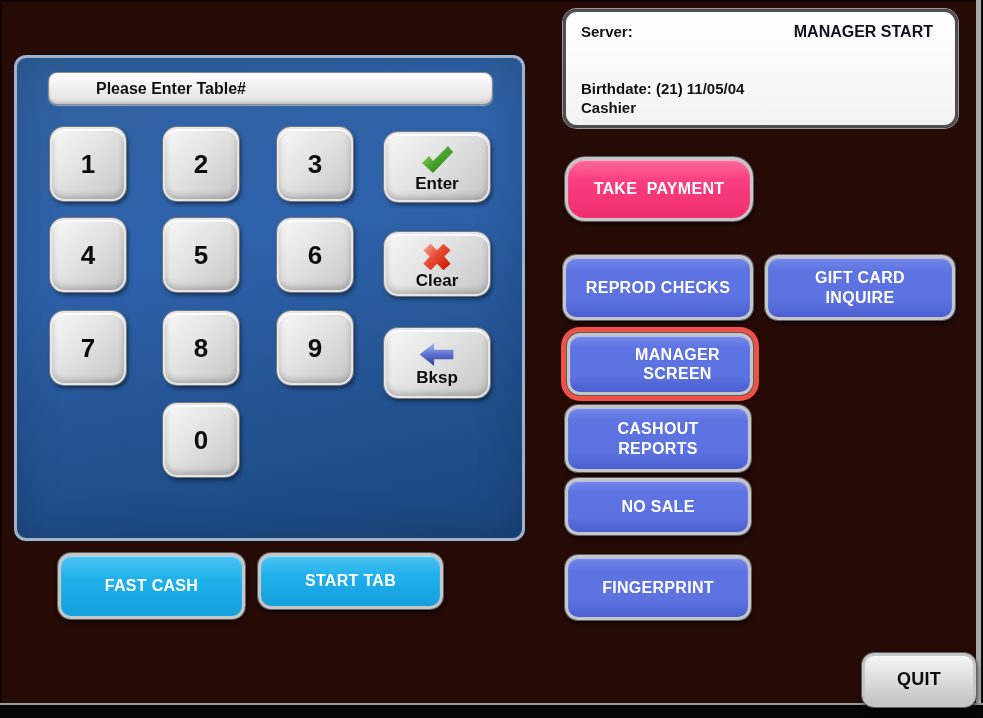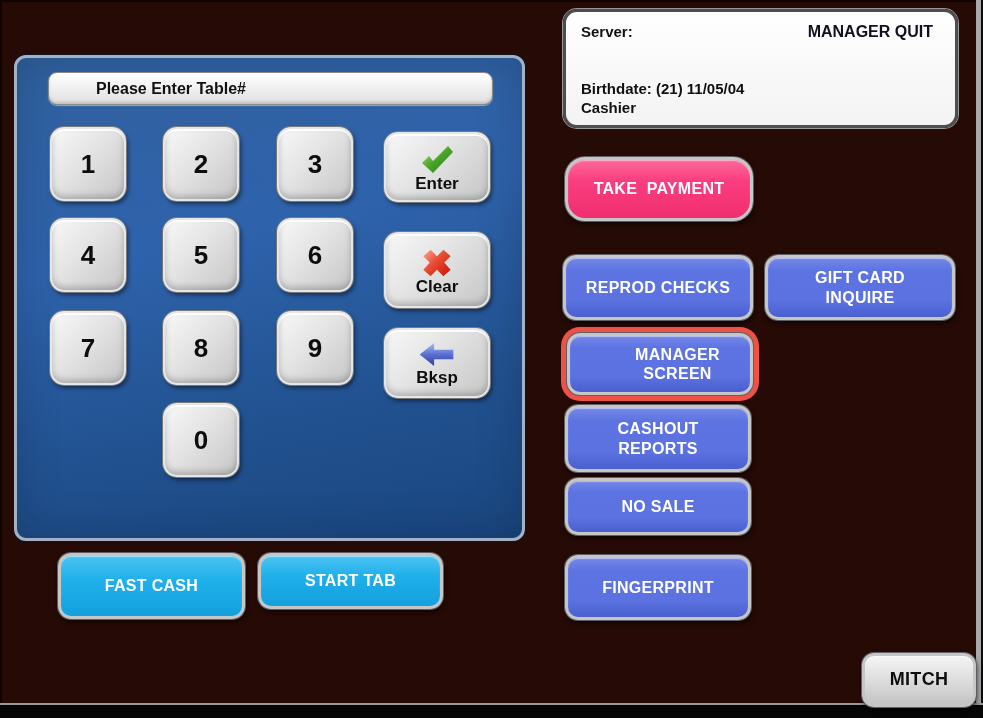--- a/index.html
+++ b/index.html
@@ -118,21 +118,21 @@
               <stop offset=".5" stop-color="#4aa32a"></stop>
               <stop offset="1" stop-color="#1d7a14"></stop>
           </linearGradient>
         </defs>
         <path d="M3 18 L10 11 L14 16 L29 1 L34 7 L14 28 Z" fill="url(#g-check)"></path>
       </svg>
     </span>
     <span class="fn-label">Enter</span>
   </div>
 
-  <div class="key fnkey" style="left:384px; top:232px; height:76px;">
+  <div class="key fnkey" style="left:384px; top:232px; height:64px;">
     <span class="icon-wrap">
       <svg width="32" height="30" viewBox="0 0 34 33">
         <defs>
           <linearGradient id="g-x" x1="0" y1="0" x2="1" y2="1">
             <stop offset="0" stop-color="#f7a79b"></stop>
               <stop offset=".45" stop-color="#e84a32"></stop>
               <stop offset="1" stop-color="#c91505"></stop>
           </linearGradient>
         </defs>
         <path d="M10 2 L17 9 L24 2 L32 9 L25 16 L32 24 L24 31 L17 24 L10 31 L2 24 L9 16 L2 9 Z" fill="url(#g-x)"></path>
@@ -160,21 +160,21 @@
   <div class="btn btn-cyan" style="left:58px; top:553px; width:187px; height:66px;">
     <span class="lbl">FAST CASH</span>
   </div>
   <div class="btn btn-cyan" style="left:258px; top:553px; width:185px; height:56px;">
     <span class="lbl">START TAB</span>
   </div>
 
   <div id="server-panel">
     <div id="server-row">
       <span id="server-label">Server:</span>
-      <span id="server-name">MANAGER QUIT</span>
+      <span id="server-name">MANAGER START</span>
     </div>
     <div id="server-bottom">
       <div>Birthdate: (21) 11/05/04</div>
       <div>Cashier</div>
     </div>
   </div>
 
   <div class="btn btn-pink" style="left:565px; top:157px; width:188px; height:64px;">
     <span class="lbl">TAKE  PAYMENT</span>
   </div>
@@ -199,16 +199,16 @@
 
   <div class="btn btn-blue" style="left:565px; top:478px; width:186px; height:57px;">
     <span class="lbl">NO SALE</span>
   </div>
 
   <div class="btn btn-blue" style="left:565px; top:555px; width:186px; height:65px;">
     <span class="lbl">FINGERPRINT</span>
   </div>
 
   <div class="btn btn-gray" style="left:862px; top:653px; width:114px; height:54px; z-index:5;">
-    <span class="lbl">MITCH</span>
+    <span class="lbl">QUIT</span>
   </div>
 
 </div>
 
 </body></html>

